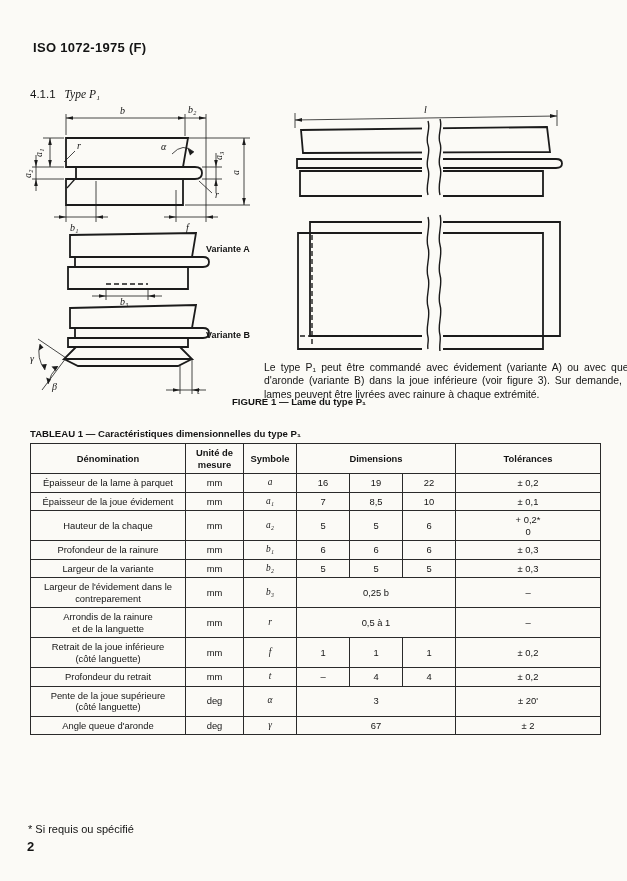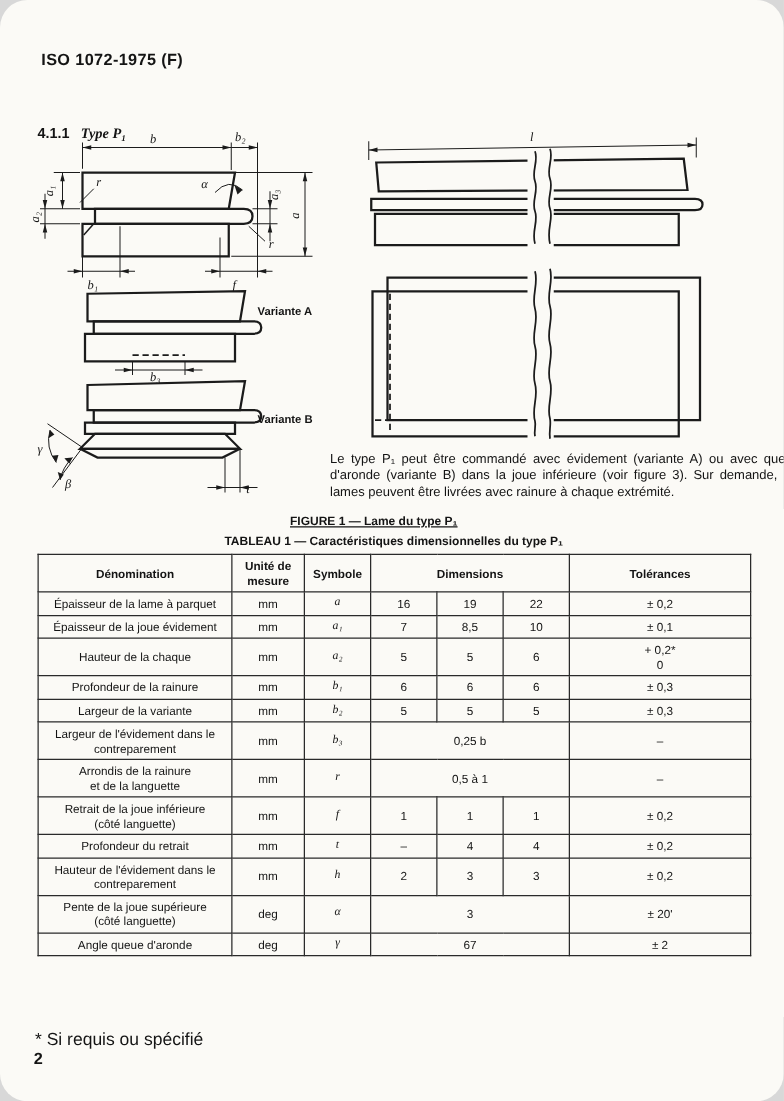--- a/index.html
+++ b/index.html
@@ -1,41 +1,40 @@
 <!DOCTYPE html>
 <html><head>
 <meta charset="utf-8">
 <style>
   html,body{margin:0;padding:0;background:#d8d8d8;}
   .page{
     position:relative;width:627px;height:881px;margin:0 auto;
     background:#fbfaf6;color:#141414;overflow:hidden;
     font-family:"Liberation Sans",sans-serif;
-    border-radius:22px;
   }
   .abs{position:absolute;}
   .hdr{left:33px;top:40px;font-size:13px;font-weight:700;letter-spacing:.3px;}
-  .sec{left:30px;top:101px;font-size:11.5px;font-weight:700;}
+  .sec{left:30px;top:88px;font-size:11.5px;font-weight:400;}
   .sec .it{font-style:italic;margin-left:9px;font-family:"Liberation Serif",serif;}
   .para{left:228px;top:361px;width:376px;font-size:10.4px;line-height:13.4px;text-align:justify;margin-left:36px;}
-  .figcap{left:232px;top:412px;font-size:9.6px;font-weight:700;text-decoration:underline;}
-  .tabletitle{left:30px;top:428px;width:570px;text-align:center;font-size:9.6px;font-weight:700;}
+  .figcap{left:232px;top:396px;font-size:9.6px;font-weight:700;}
+  .tabletitle{left:30px;top:428px;width:570px;font-size:9.6px;font-weight:700;}
   table.dims{
     position:absolute;left:30px;top:443px;width:570px;
     border-collapse:collapse;table-layout:fixed;
   }
   table.dims th,table.dims td{
     border:1px solid #2a2a2a;font-size:9.4px;line-height:11.5px;
     padding:3px 3px;text-align:center;vertical-align:middle;color:#141414;
   }
   table.dims th{font-weight:700;white-space:pre-line;}
   td.c-name{text-align:left;padding-left:10px;white-space:pre-line;}
   td.c-sym{font-style:italic;font-family:"Liberation Serif",serif;font-size:10.5px;}
   td.c-tol{white-space:pre-line;line-height:10px;}
-  .footnote{left:28px;top:823px;font-size:14px;}
+  .footnote{left:28px;top:823px;font-size:11px;}
   .pagenum{left:27px;top:839px;font-size:13px;font-weight:700;}
   svg{overflow:visible;}
   svg text{fill:#141414;font-size:10px;font-style:italic;font-family:"Liberation Serif",serif;}
   svg text.plain{font-style:normal;font-weight:700;font-size:9px;font-family:"Liberation Sans",sans-serif;}
   .outline{stroke:#1b1b1b;stroke-width:1.8;fill:none;stroke-linejoin:miter;}
   .thin{stroke:#1b1b1b;stroke-width:0.8;fill:none;}
   .dash{stroke:#1b1b1b;stroke-width:1.4;fill:none;stroke-dasharray:5,3;}
   .arr{fill:#1b1b1b;stroke:none;}
   .mask{fill:#fbfaf6;stroke:none;}
   .wavy{stroke:#1b1b1b;stroke-width:1.4;fill:none;}
@@ -304,29 +303,20 @@
         <tr>
           <td class="c-name">Profondeur du retrait</td>
           <td>mm</td>
           <td class="c-sym">t</td>
           <td>–</td>
           <td>4</td>
           <td>4</td>
           <td class="c-tol">± 0,2</td>
         </tr>
         <tr>
-          <td class="c-name">Hauteur de l'évidement dans le contreparement</td>
-          <td>mm</td>
-          <td class="c-sym">h</td>
-          <td>2</td>
-          <td>3</td>
-          <td>3</td>
-          <td class="c-tol">± 0,2</td>
-        </tr>
-        <tr>
           <td class="c-name">Pente de la joue supérieure
 (côté languette)</td>
           <td>deg</td>
           <td class="c-sym">α</td>
           <td colspan="3">3</td>
           <td class="c-tol">± 20'</td>
         </tr>
         <tr>
           <td class="c-name">Angle queue d'aronde</td>
           <td>deg</td>

